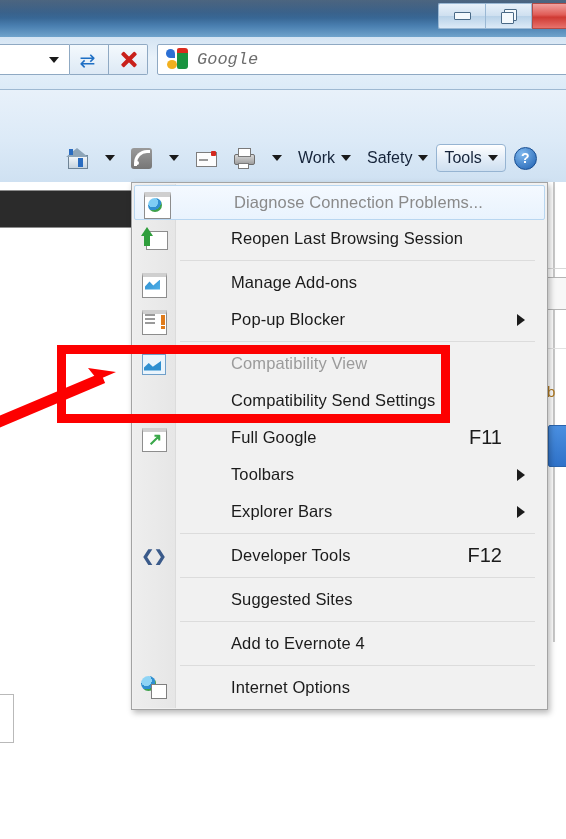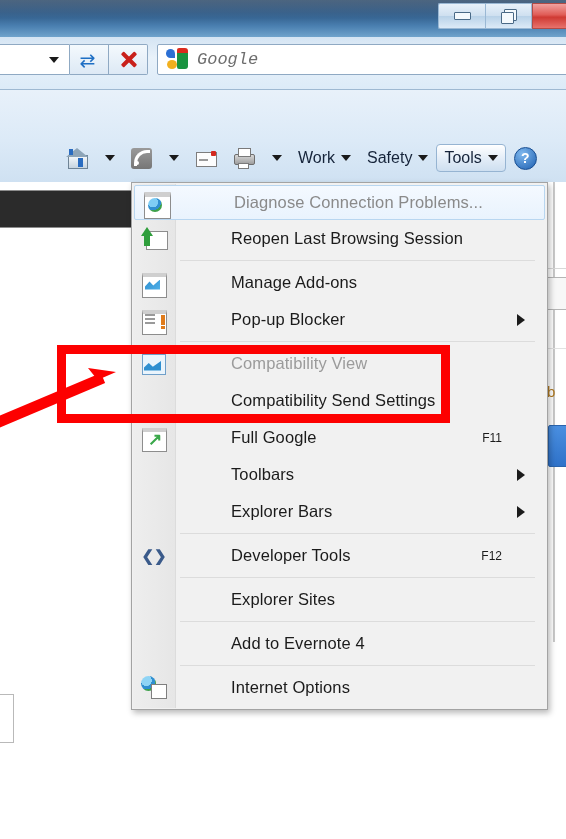--- a/index.html
+++ b/index.html
@@ -225,21 +225,21 @@
     border-right:1px solid #dcdcdc;
   }
   .mi{
     position:relative; height:37px; display:flex; align-items:center;
     font-size:16.5px; color:#1b1b1b; z-index:2;
   }
   .mi .icocell{
     width:44px; min-width:44px; height:37px; display:flex; align-items:center; justify-content:center;
   }
   .mi .lbl{ padding-left:7px; letter-spacing:.1px;margin-left:48px; }
-  .mi .accel{ margin-left:auto; padding-right:45px; font-size:12px; color:#1b1b1b;}
+  .mi .accel{ margin-left:auto; padding-right:45px; font-size:20px; color:#1b1b1b;}
   .mi .subarrow{
     margin-left:auto; margin-right:22px;
     width:0;height:0;border-top:6px solid transparent;border-bottom:6px solid transparent;
     border-left:8px solid #1b1b1b;
   }
   .mi.disabled .lbl{ color:#9b9b9b; }
   .mi.highlight{
     background:linear-gradient(to bottom,#f4f9ff,#e9f3fd);
     border:1px solid #b8d6f0; border-radius:2px; margin:0 2px; height:35px;
   }
@@ -497,21 +497,21 @@
       <div class="mi">
         <span class="icocell">
           <span class="mico mi-devtools">❮❯</span>
         </span>
         <span class="lbl">Developer Tools</span>
         <span class="accel">F12</span>
       </div>
       <div class="sep"></div>
       <div class="mi">
         <span class="icocell"></span>
-        <span class="lbl">Explorer Sites</span>
+        <span class="lbl">Suggested Sites</span>
       </div>
       <div class="sep"></div>
       <div class="mi">
         <span class="icocell"></span>
         <span class="lbl">Add to Evernote 4</span>
       </div>
       <div class="sep"></div>
       <div class="mi">
         <span class="icocell">
           <span class="mico mi-inetopt"><b></b><s></s></span>

